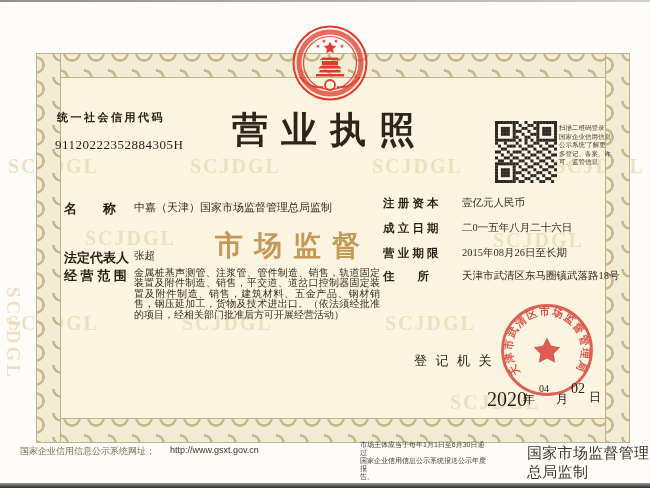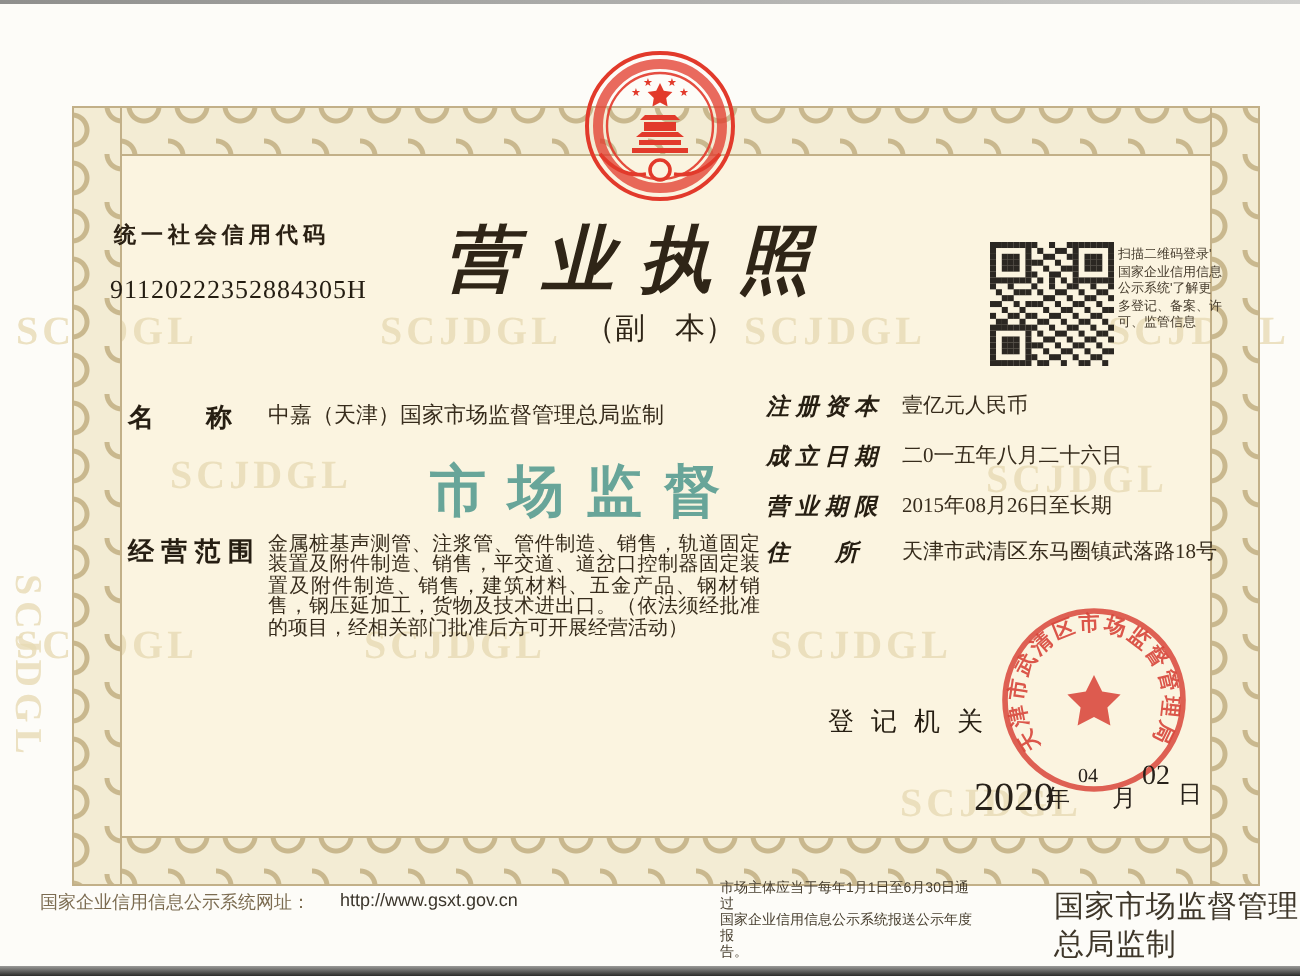--- a/index.html
+++ b/index.html
@@ -11,54 +11,54 @@
   .topline{left:0;top:0;width:650px;height:2px;background:linear-gradient(to right,#8f8f8d,#cfcfcd);}
   .bottomstrip{left:0;top:483px;width:650px;height:5px;background:linear-gradient(#9a9a98,#2c2c2a);}
 
   
   .paper-inner{left:36px;top:53px;width:594px;height:390px;background:#fbf4e0;}
 
   
   .wm{font-family:"Liberation Serif",serif;font-weight:bold;font-size:20px;letter-spacing:2px;
       color:#e8dbb5;opacity:.8;white-space:nowrap;}
   .wm-big{font-family:"Liberation Serif",serif;font-weight:bold;font-size:28px;letter-spacing:11px;
-      color:#0f766e;opacity:.62;white-space:nowrap;}
+      color:#a16207;opacity:.62;white-space:nowrap;}
   .wm-side{font-family:"Liberation Serif",serif;font-weight:bold;font-size:19px;letter-spacing:3px;
       color:#e8dbb5;opacity:.8;writing-mode:vertical-rl;}
 
   
   .band{background-color:#f3ecd4;box-shadow:inset 0 0 0 1px #c2b088;}
   .band-h{height:25px;width:594px;left:36px;background-image:
       radial-gradient(circle at 12px 0px, rgba(0,0,0,0) 6px, #c9b88e 6.5px, #c9b88e 8.5px, rgba(0,0,0,0) 9px),
       radial-gradient(circle at 0px 25px, rgba(0,0,0,0) 6px, #c9b88e 6.5px, #c9b88e 8.5px, rgba(0,0,0,0) 9px);
       background-size:24px 25px;}
   .band-v{width:25px;height:390px;top:53px;background-image:
       radial-gradient(circle at 0px 12px, rgba(0,0,0,0) 6px, #c9b88e 6.5px, #c9b88e 8.5px, rgba(0,0,0,0) 9px),
       radial-gradient(circle at 25px 0px, rgba(0,0,0,0) 6px, #c9b88e 6.5px, #c9b88e 8.5px, rgba(0,0,0,0) 9px);
       background-size:25px 24px;}
 
   
   .credit-label{left:57px;top:110px;font-weight:bold;font-size:11px;letter-spacing:2.5px;color:#2b2114;}
   .credit-code{left:55px;top:137px;font-family:"Liberation Serif",serif;font-size:13px;letter-spacing:.5px;color:#241d12;}
-  .title{left:222px;top:106px;width:216px;text-align:left;font-family:"Liberation Serif",serif;
-         font-weight:bold;font-size:36px;letter-spacing:13px;color:#2f2517;font-style:italic;}
+  .title{left:222px;top:106px;width:216px;text-align:center;font-family:"Liberation Serif",serif;
+         font-weight:bold;font-size:36px;letter-spacing:13px;color:#2f2517;}
   .subtitle{left:222px;top:155px;width:216px;text-align:center;font-family:"Liberation Serif",serif;
             font-size:15px;color:#2f2517;}
   .qr{left:495px;top:121px;width:62px;height:62px;}
   .qr-caption{left:559px;top:124px;width:48px;font-size:6.5px;line-height:8.6px;color:#453b2c;}
   .qr-caption span{display:block;white-space:nowrap;}
 
   
   .row{display:flex;align-items:flex-start;justify-content:center;}
   .fl{font-weight:bold;font-size:13px;color:#261e12;flex-shrink:0;white-space:nowrap;}
   .fv{font-family:"Liberation Serif",serif;font-size:10.5px;color:#372c1c;white-space:nowrap;}
   .row-left{left:64px;}
   .row-left .fl{width:70px;}
   .row-right{left:383px;}
-  .row-right .fl{width:57px;font-size:11.5px;margin-right:11px;font-style:italic;}
+  .row-right .fl{width:57px;font-size:11.5px;margin-right:22px;}
   .scope .fv{white-space:normal;width:246px;font-size:10px;line-height:10.4px;text-align:justify;margin-top:1px;}
 
   
   .authority{left:414px;top:352px;font-weight:normal;font-size:13px;letter-spacing:8.5px;color:#261e12;}
   .seal{left:500px;top:303px;}
   .dt{font-family:"Liberation Serif",serif;color:#27211a;}
 
   
   .foot-site{left:20px;top:445px;display:flex;gap:15px;font-size:9px;}
   .foot-site .lab{color:#7c6c51;}
@@ -114,21 +114,20 @@
     <g stroke="#e23a2b" fill="none" stroke-width="1.8">
       <circle cy="22" r="5"></circle>
       <path d="M-30 14 Q-20 26 -7 24"></path>
       <path d="M30 14 Q20 26 7 24"></path>
     </g>
   </svg>
 
   <div class="abs credit-label">统一社会信用代码</div>
   <div class="abs credit-code">91120222352884305H</div>
   <div class="abs title">营业执照</div>
-  <div class="abs subtitle">（副　本）</div>
 
   <div class="abs qr"><svg width="62" height="62" viewBox="0 0 62 62" fill="#2b2722">
         <rect x="0.00" y="0.00" width="3.01" height="3.01"></rect>
         <rect x="2.95" y="0.00" width="3.01" height="3.01"></rect>
         <rect x="5.90" y="0.00" width="3.01" height="3.01"></rect>
         <rect x="8.86" y="0.00" width="3.01" height="3.01"></rect>
         <rect x="11.81" y="0.00" width="3.01" height="3.01"></rect>
         <rect x="14.76" y="0.00" width="3.01" height="3.01"></rect>
         <rect x="17.71" y="0.00" width="3.01" height="3.01"></rect>
         <rect x="20.67" y="0.00" width="3.01" height="3.01"></rect>
@@ -355,20 +354,24 @@
     <span>国家企业信用信息</span>
     <span>公示系统'了解更</span>
     <span>多登记、备案、许</span>
     <span>可、监管信息</span>
   </div>
 
   <div class="abs row row-left" style="top:200px">
     <span class="fl">名　　称</span>
     <span class="fv" style="font-size:11px">中嘉（天津）国家市场监督管理总局监制</span>
   </div>
+  <div class="abs row row-left" style="top:249px">
+    <span class="fl">法定代表人</span>
+    <span class="fv">张超</span>
+  </div>
   <div class="abs row row-left scope" style="top:267px">
     <span class="fl">经 营 范 围</span>
     <span class="fv">金属桩基声测管、注浆管、管件制造、销售，轨道固定装置及附件制造、销售，平交道、道岔口控制器固定装置及附件制造、销售，建筑材料、五金产品、钢材销售，钢压延加工，货物及技术进出口。（依法须经批准的项目，经相关部门批准后方可开展经营活动）</span>
   </div>
 
   <div class="abs row row-right" style="top:196px">
     <span class="fl">注 册 资 本</span>
     <span class="fv">壹亿元人民币</span>
   </div>
   <div class="abs row row-right" style="top:221px">

